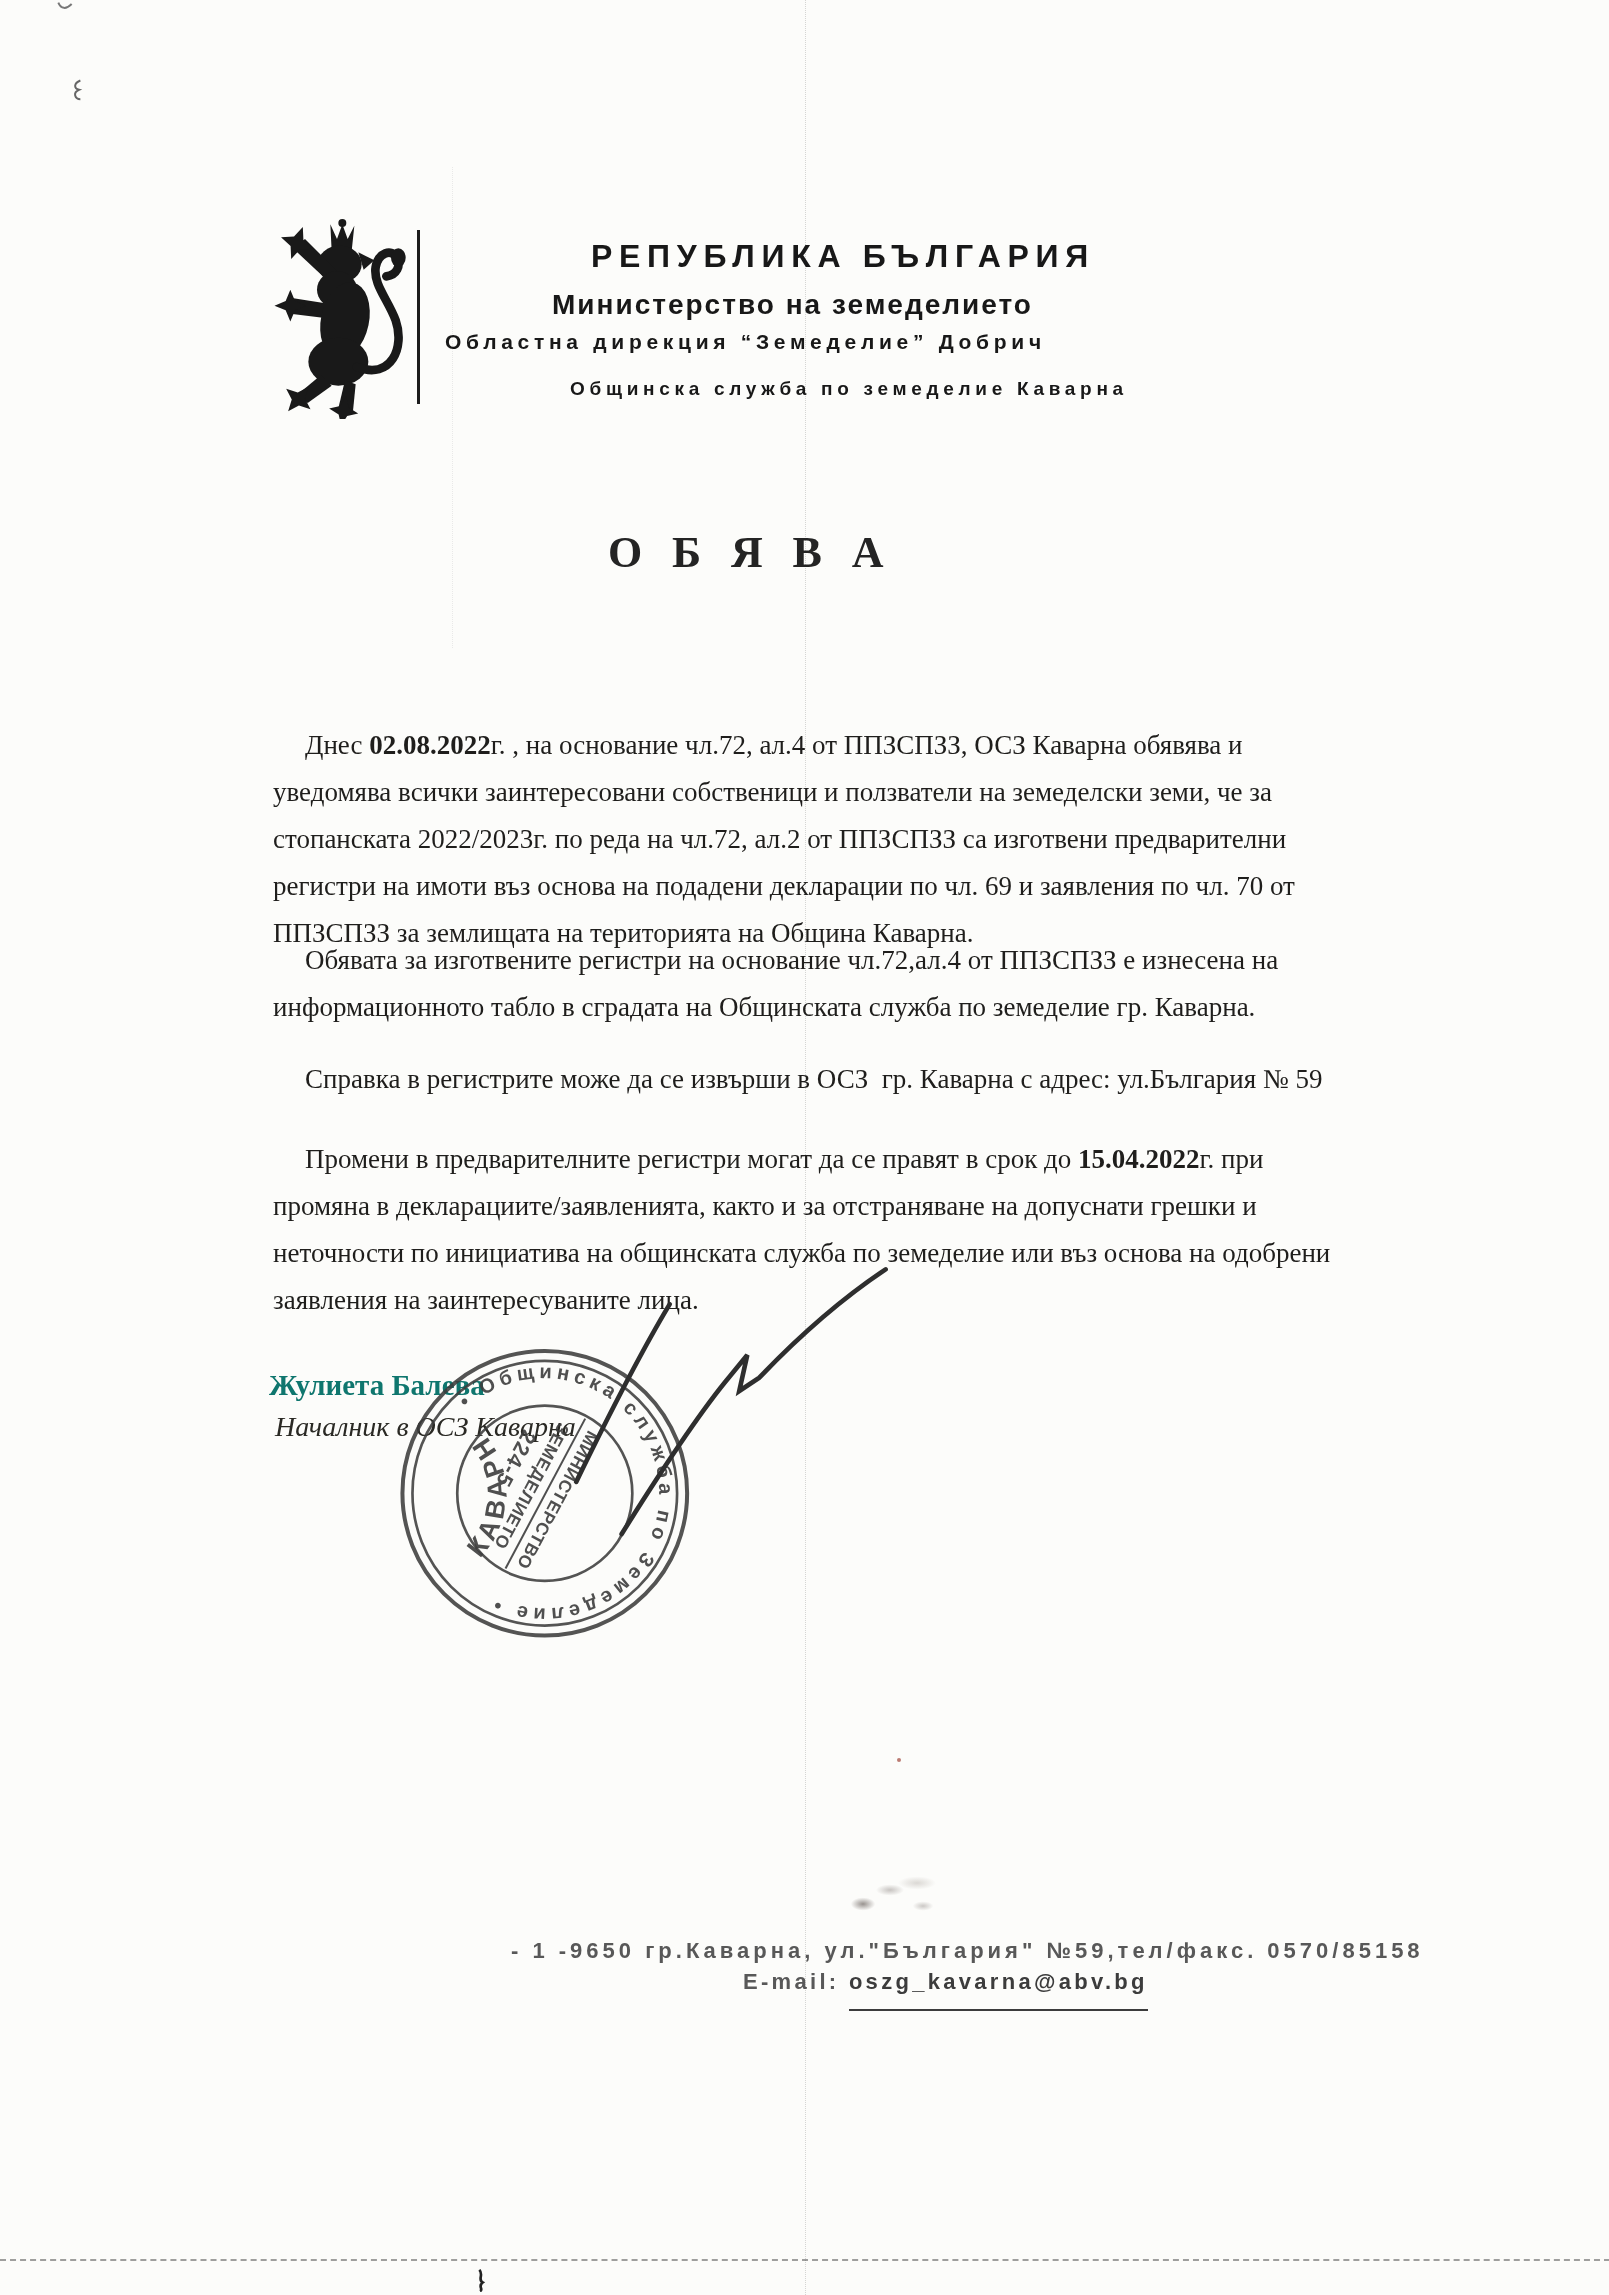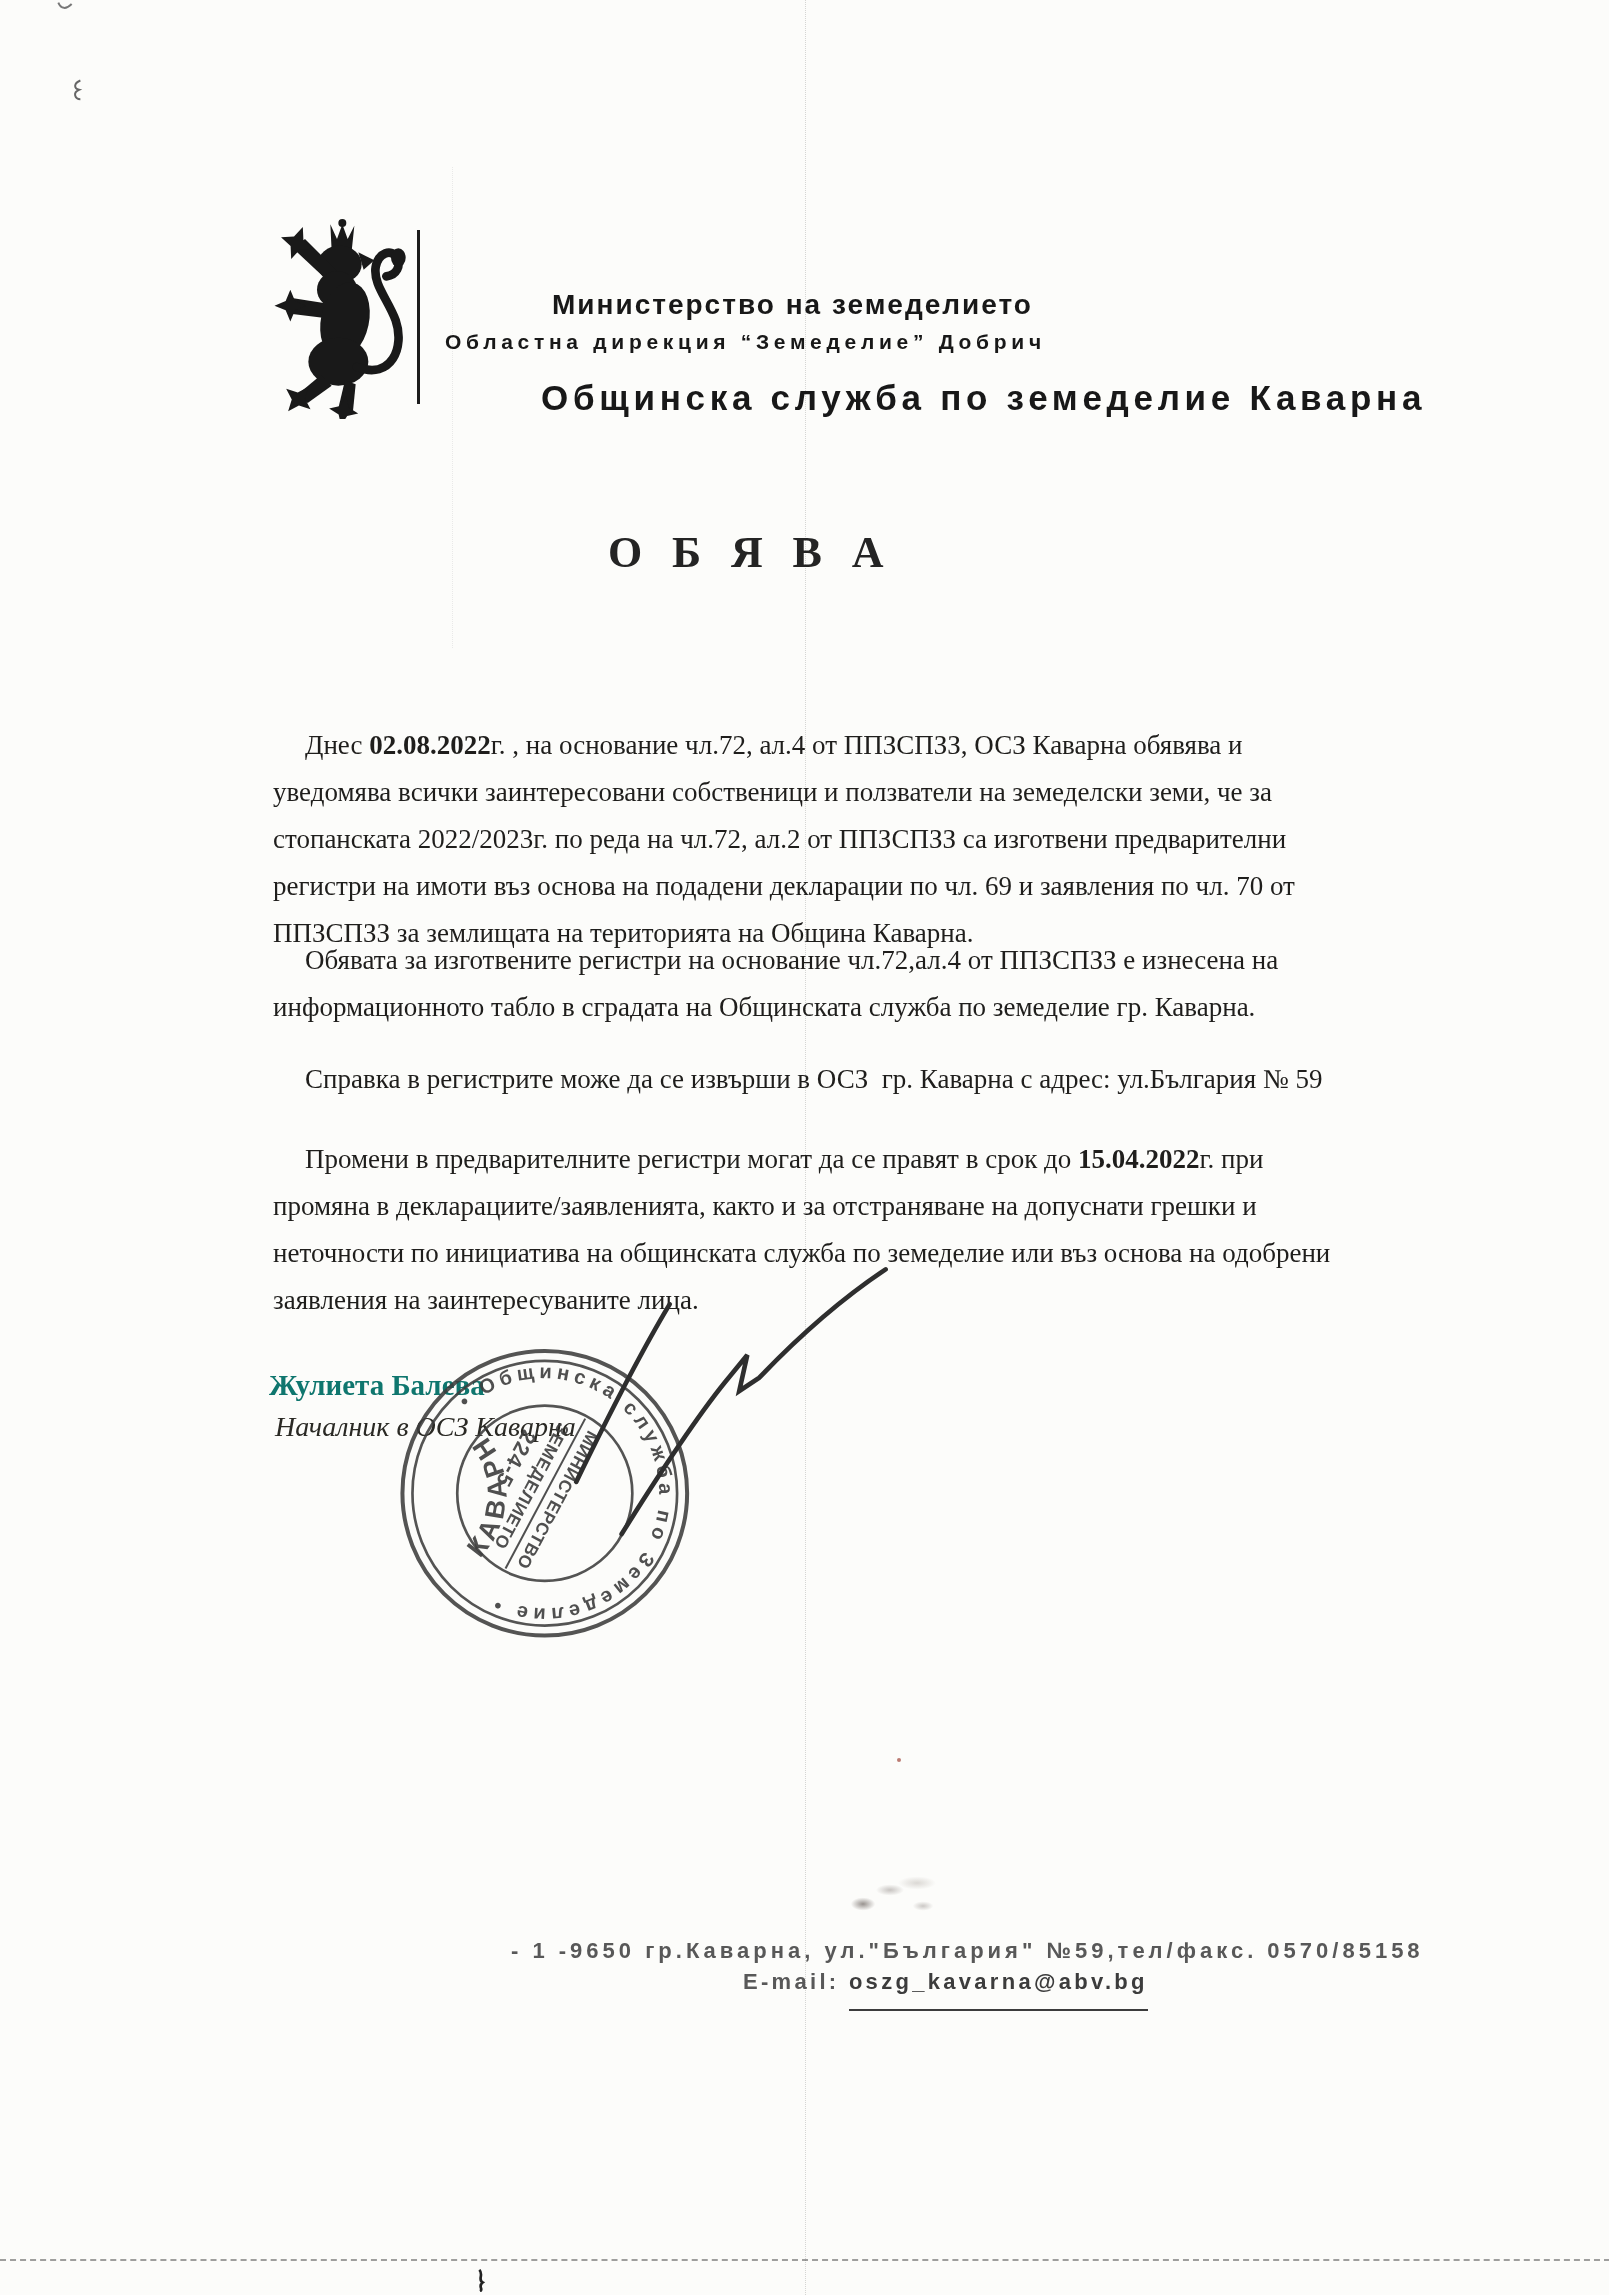--- a/index.html
+++ b/index.html
@@ -10,21 +10,21 @@
     overflow:hidden;
     font-family:"Liberation Serif", serif;
     color:#1f1e1c;
   }
   
   .hdr-line{position:absolute;white-space:nowrap;
     font-family:"Liberation Sans", sans-serif;font-weight:bold;color:#181818;}
   .hdr-1{left:591px;top:238px;font-size:32px;letter-spacing:6.7px;}
   .hdr-2{left:552px;top:289px;font-size:28px;letter-spacing:2px;}
   .hdr-3{left:445px;top:330px;font-size:21px;letter-spacing:4.7px;}
-  .hdr-4{left:541px;top:378px;font-size:35px;letter-spacing:4.7px;text-align:center;}
+  .hdr-4{left:570px;top:378px;font-size:19px;letter-spacing:4.7px;text-align:center;}
   .lion{position:absolute;left:273px;top:219px;width:140px;height:200px;}
   .hdr-rule{position:absolute;left:417px;top:230px;width:3.3px;height:174px;background:#1c1c1c;}
   
   .doc-title{position:absolute;left:580px;top:527px;white-space:nowrap;
     font-size:44px;font-weight:bold;letter-spacing:9.4px;color:#242424;margin-left:28px;}
   
   .para{position:absolute;left:273px;width:1176px;margin:0;
     font-size:27px;line-height:47px;white-space:pre;text-indent:32px;color:#1f1e1c;}
   .p1{top:722px;}
   .p2{top:937px;}
@@ -101,20 +101,21 @@
       <path d="M72,234 L36,264 L52,276 L88,250 Z"></path>
       <use href="#tuft" transform="translate(38,270) scale(1.4) rotate(40)"></use>
       <path d="M108,242 L98,284 L120,288 L124,248 Z"></path>
       <use href="#tuft" transform="translate(106,288) scale(1.3) rotate(10)"></use>
       <path d="M126,222 C178,242 198,192 184,152 C172,120 150,98 154,72 C158,50 178,44 186,58 C192,70 186,84 170,86" fill="none" stroke="#191919" stroke-width="13" stroke-linecap="round"></path>
       <ellipse cx="188" cy="58" rx="11" ry="14"></ellipse>
     </g>
   </svg>
   <div class="hdr-rule"></div>
 
+  <div class="hdr-line hdr-1">РЕПУБЛИКА БЪЛГАРИЯ</div>
   <div class="hdr-line hdr-2">Министерство на земеделието</div>
   <div class="hdr-line hdr-3">Областна дирекция “Земеделие” Добрич</div>
   <div class="hdr-line hdr-4">Общинска служба по земеделие Каварна</div>
 
   <div class="doc-title">О Б Я В А</div>
 
   <p class="para p1"><span>Днес </span><b>02.08.2022</b><span>г. , на основание чл.72, ал.4 от ППЗСПЗЗ, ОСЗ Каварна обявява и
 уведомява всички заинтересовани собственици и ползватели на земеделски земи, че за
 стопанската 2022/2023г. по реда на чл.72, ал.2 от ППЗСПЗЗ са изготвени предварителни
 регистри на имоти въз основа на подадени декларации по чл. 69 и заявления по чл. 70 от

